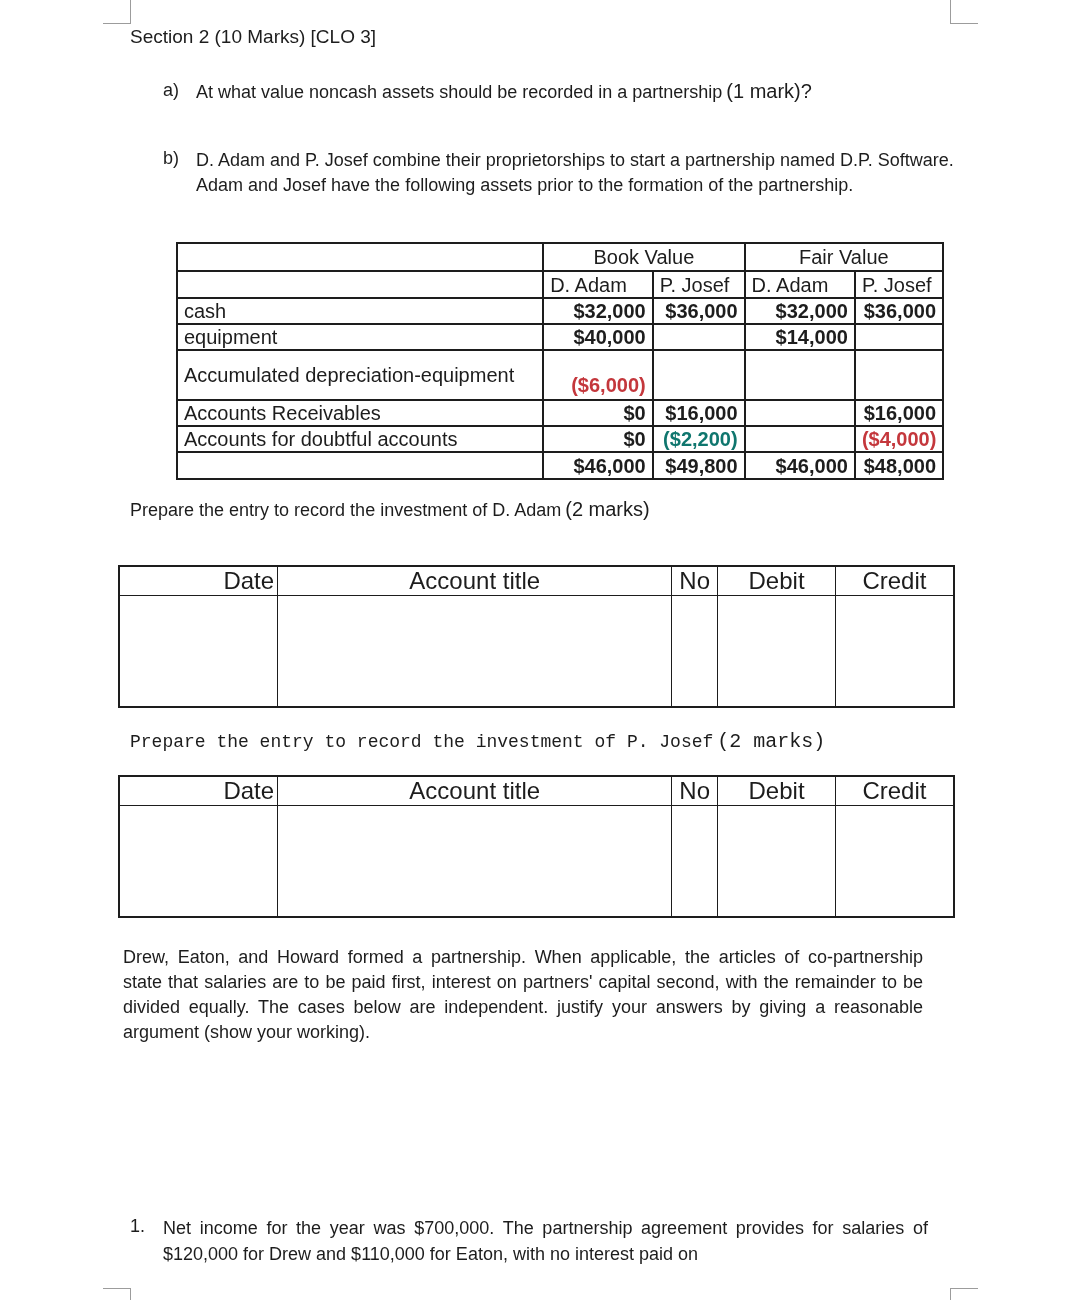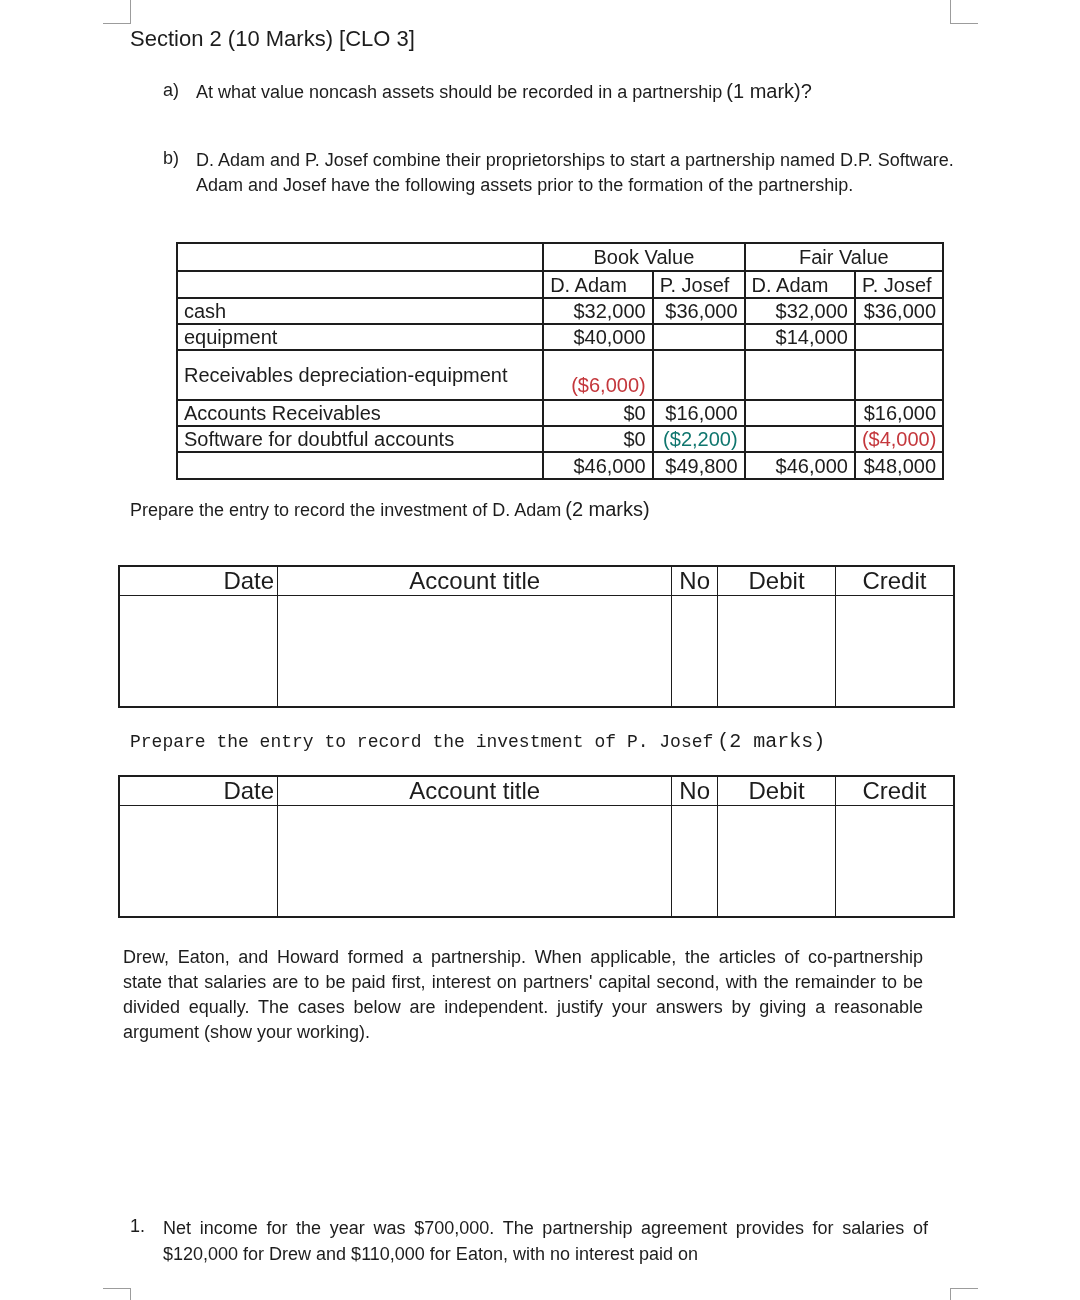--- a/index.html
+++ b/index.html
@@ -8,39 +8,39 @@
     font-family:"Liberation Sans", sans-serif; color:#1d1d1d; overflow:hidden;
   }
 
   
   .crop { position:absolute; }
   .crop-tl { left:103px; top:0;      width:27px; height:23px; border-right:1px solid #9c9c9c; border-bottom:1px solid #9c9c9c; }
   .crop-tr { left:950px; top:0;      width:27px; height:23px; border-left:1px solid #9c9c9c;  border-bottom:1px solid #9c9c9c; }
   .crop-bl { left:103px; top:1288px; width:27px; height:12px; border-right:1px solid #9c9c9c; border-top:1px solid #9c9c9c; }
   .crop-br { left:950px; top:1288px; width:27px; height:12px; border-left:1px solid #9c9c9c;  border-top:1px solid #9c9c9c; }
 
-  .title { position:absolute; left:130px; top:26px; font-size:22px; }
+  .title { position:absolute; left:130px; top:26px; font-size:19px; }
 
   .q-item { position:absolute; display:flex; font-size:18px; }
   .q-label { width:33px; flex:none; }
   .qa { left:163px; top:80px; }
   .qb { left:163px; top:148px; }
   .qb .q-text { width:775px; line-height:24.5px; }
   .marks { font-size:20px; margin-left:4px; }
 
   
   .asset-table { position:absolute; left:176px; top:242px; width:768px;
     border-collapse:collapse; font-size:20px; table-layout:fixed; }
   .asset-table td, .asset-table th {
     border:2px solid #1d1d1d; padding:0 6px; font-weight:normal;
     line-height:24px; overflow:hidden; }
   .asset-table .grp { text-align:center; height:26px; }
   .asset-table .sub { text-align:left; height:25px; }
   .asset-table .lbl { text-align:left; }
-  .asset-table .val { text-align:right; }
+  .asset-table .val { text-align:right;font-weight:bold; }
   .asset-table .bottom { vertical-align:bottom; padding-bottom:2px; }
   .neg { color:#c4373c; }
 
   .entry-line { position:absolute; left:130px; font-size:18px; }
   .prep1 { top:498px; }
   .prep2 { top:730px;font-family:Liberation Mono, monospace; }
 
   
   .journal { position:absolute; left:118px; width:837px; border:2px solid #1d1d1d;
     border-collapse:collapse; font-size:24px; table-layout:fixed; }
@@ -109,35 +109,35 @@
       <td class="val">$36,000</td>
     </tr>
     <tr style="height:25px">
       <td class="lbl">equipment</td>
       <td class="val">$40,000</td>
       <td class="val"></td>
       <td class="val">$14,000</td>
       <td class="val"></td>
     </tr>
     <tr style="height:50px">
-      <td class="lbl" style="line-height:23px">Receivables depreciation-equipment</td>
+      <td class="lbl" style="line-height:23px">Accumulated depreciation-equipment</td>
       <td class="val neg bottom" style="color: rgb(196, 55, 60);">($6,000)</td>
       <td class="val"></td>
       <td class="val"></td>
       <td class="val"></td>
     </tr>
     <tr style="height:25px">
       <td class="lbl">Accounts Receivables</td>
       <td class="val">$0</td>
       <td class="val">$16,000</td>
       <td class="val"></td>
       <td class="val">$16,000</td>
     </tr>
     <tr style="height:26px">
-      <td class="lbl">Software for doubtful accounts</td>
+      <td class="lbl">Accounts for doubtful accounts</td>
       <td class="val">$0</td>
       <td class="val neg" style="color: #0f766e;">($2,200)</td>
       <td class="val"></td>
       <td class="val neg" style="color: rgb(196, 55, 60);">($4,000)</td>
     </tr>
     <tr style="height:27px">
       <td class="lbl"></td>
       <td class="val">$46,000</td>
       <td class="val">$49,800</td>
       <td class="val">$46,000</td>

